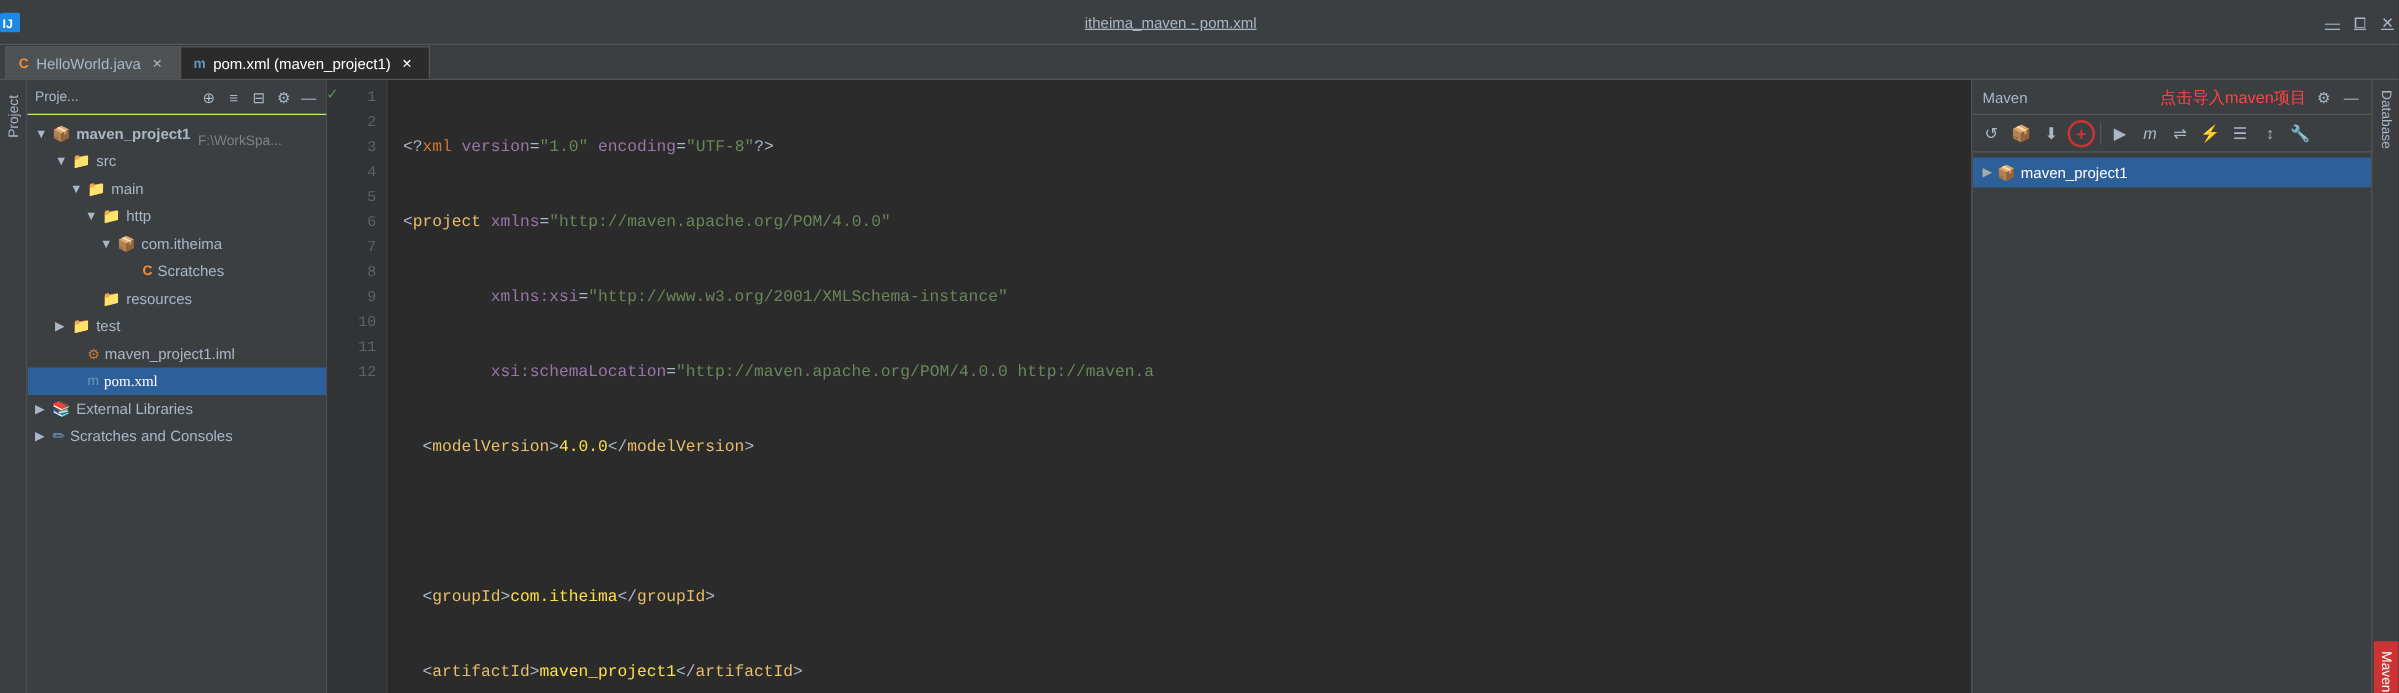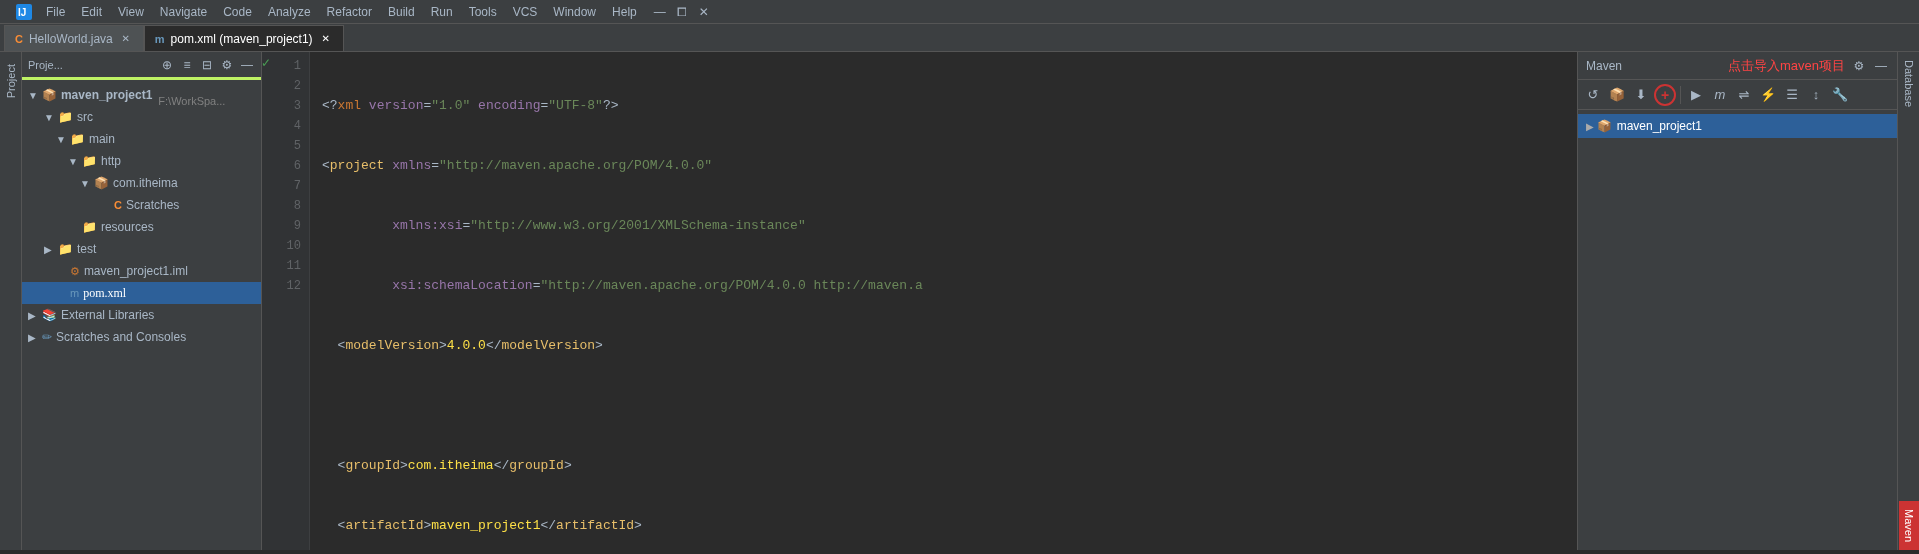--- a/index.html
+++ b/index.html
@@ -1,26 +1,27 @@
 <!DOCTYPE html>
 <html><head>
   <meta charset="utf-8">
   <style>
     * { box-sizing: border-box; margin: 0; padding: 0; }
     body { font-family: 'Segoe UI', Arial, sans-serif; font-size: 12px; background: #2b2b2b; color: #a9b7c6; overflow: hidden; }
 
     
     .title-bar {
-      height: 24px;
-      background: #3c3f41;
-      display: flex;
-      align-items: center;
-      padding: 0 16px;
+      height: 36px;
+      background: #3c3f41;
+      display: flex;
+      align-items: center;
+      padding: 0 0;
       border-bottom: 1px solid #555;
       gap: 8px;
+      text-decoration: underline;
     }
     .title-bar-app-icon { width: 16px; height: 16px; }
     .title-bar-menu { display: flex; gap: 4px; }
     .title-bar-menu span {
       padding: 2px 6px;
       cursor: pointer;
       color: #a9b7c6;
       font-size: 12px;
     }
     .title-bar-title {
@@ -90,21 +91,21 @@
       flex-direction: column;
       flex-shrink: 0;
     }
     .panel-header {
       height: 28px;
       background: #3c3f41;
       display: flex;
       align-items: center;
       padding: 0 6px;
       gap: 4px;
-      border-bottom: 3px solid #bef264;
+      border-bottom: 1px solid #bef264;
       justify-content: space-between;
     }
     .panel-header-icon {
       width: 16px; height: 16px;
       display: flex; align-items: center; justify-content: center;
       cursor: pointer;
       color: #a9b7c6;
       font-size: 12px;
     }
     .project-tree {
@@ -300,35 +301,21 @@
 </head>
 <body>
 
 <div class="title-bar">
   <div class="title-bar-app-icon">
     <svg width="16" height="16" viewBox="0 0 16 16">
       <rect width="16" height="16" rx="2" fill="#1e88e5"></rect>
       <text x="2" y="12" font-size="10" fill="white" font-weight="bold">IJ</text>
     </svg>
   </div>
-  <div class="title-bar-menu">
-    <span>File</span>
-    <span>Edit</span>
-    <span>View</span>
-    <span>Navigate</span>
-    <span>Code</span>
-    <span>Analyze</span>
-    <span>Refactor</span>
-    <span>Build</span>
-    <span>Run</span>
-    <span>Tools</span>
-    <span>VCS</span>
-    <span>Window</span>
-    <span>Help</span>
-  </div>
+  <div class="title-bar-title">itheima_maven - pom.xml</div>
   <div class="title-bar-controls">
     <span>—</span>
     <span>⧠</span>
     <span>✕</span>
   </div>
 </div>
 
 <div class="tab-bar">
   <div class="tab">
     <span class="tab-icon-java">C</span>

